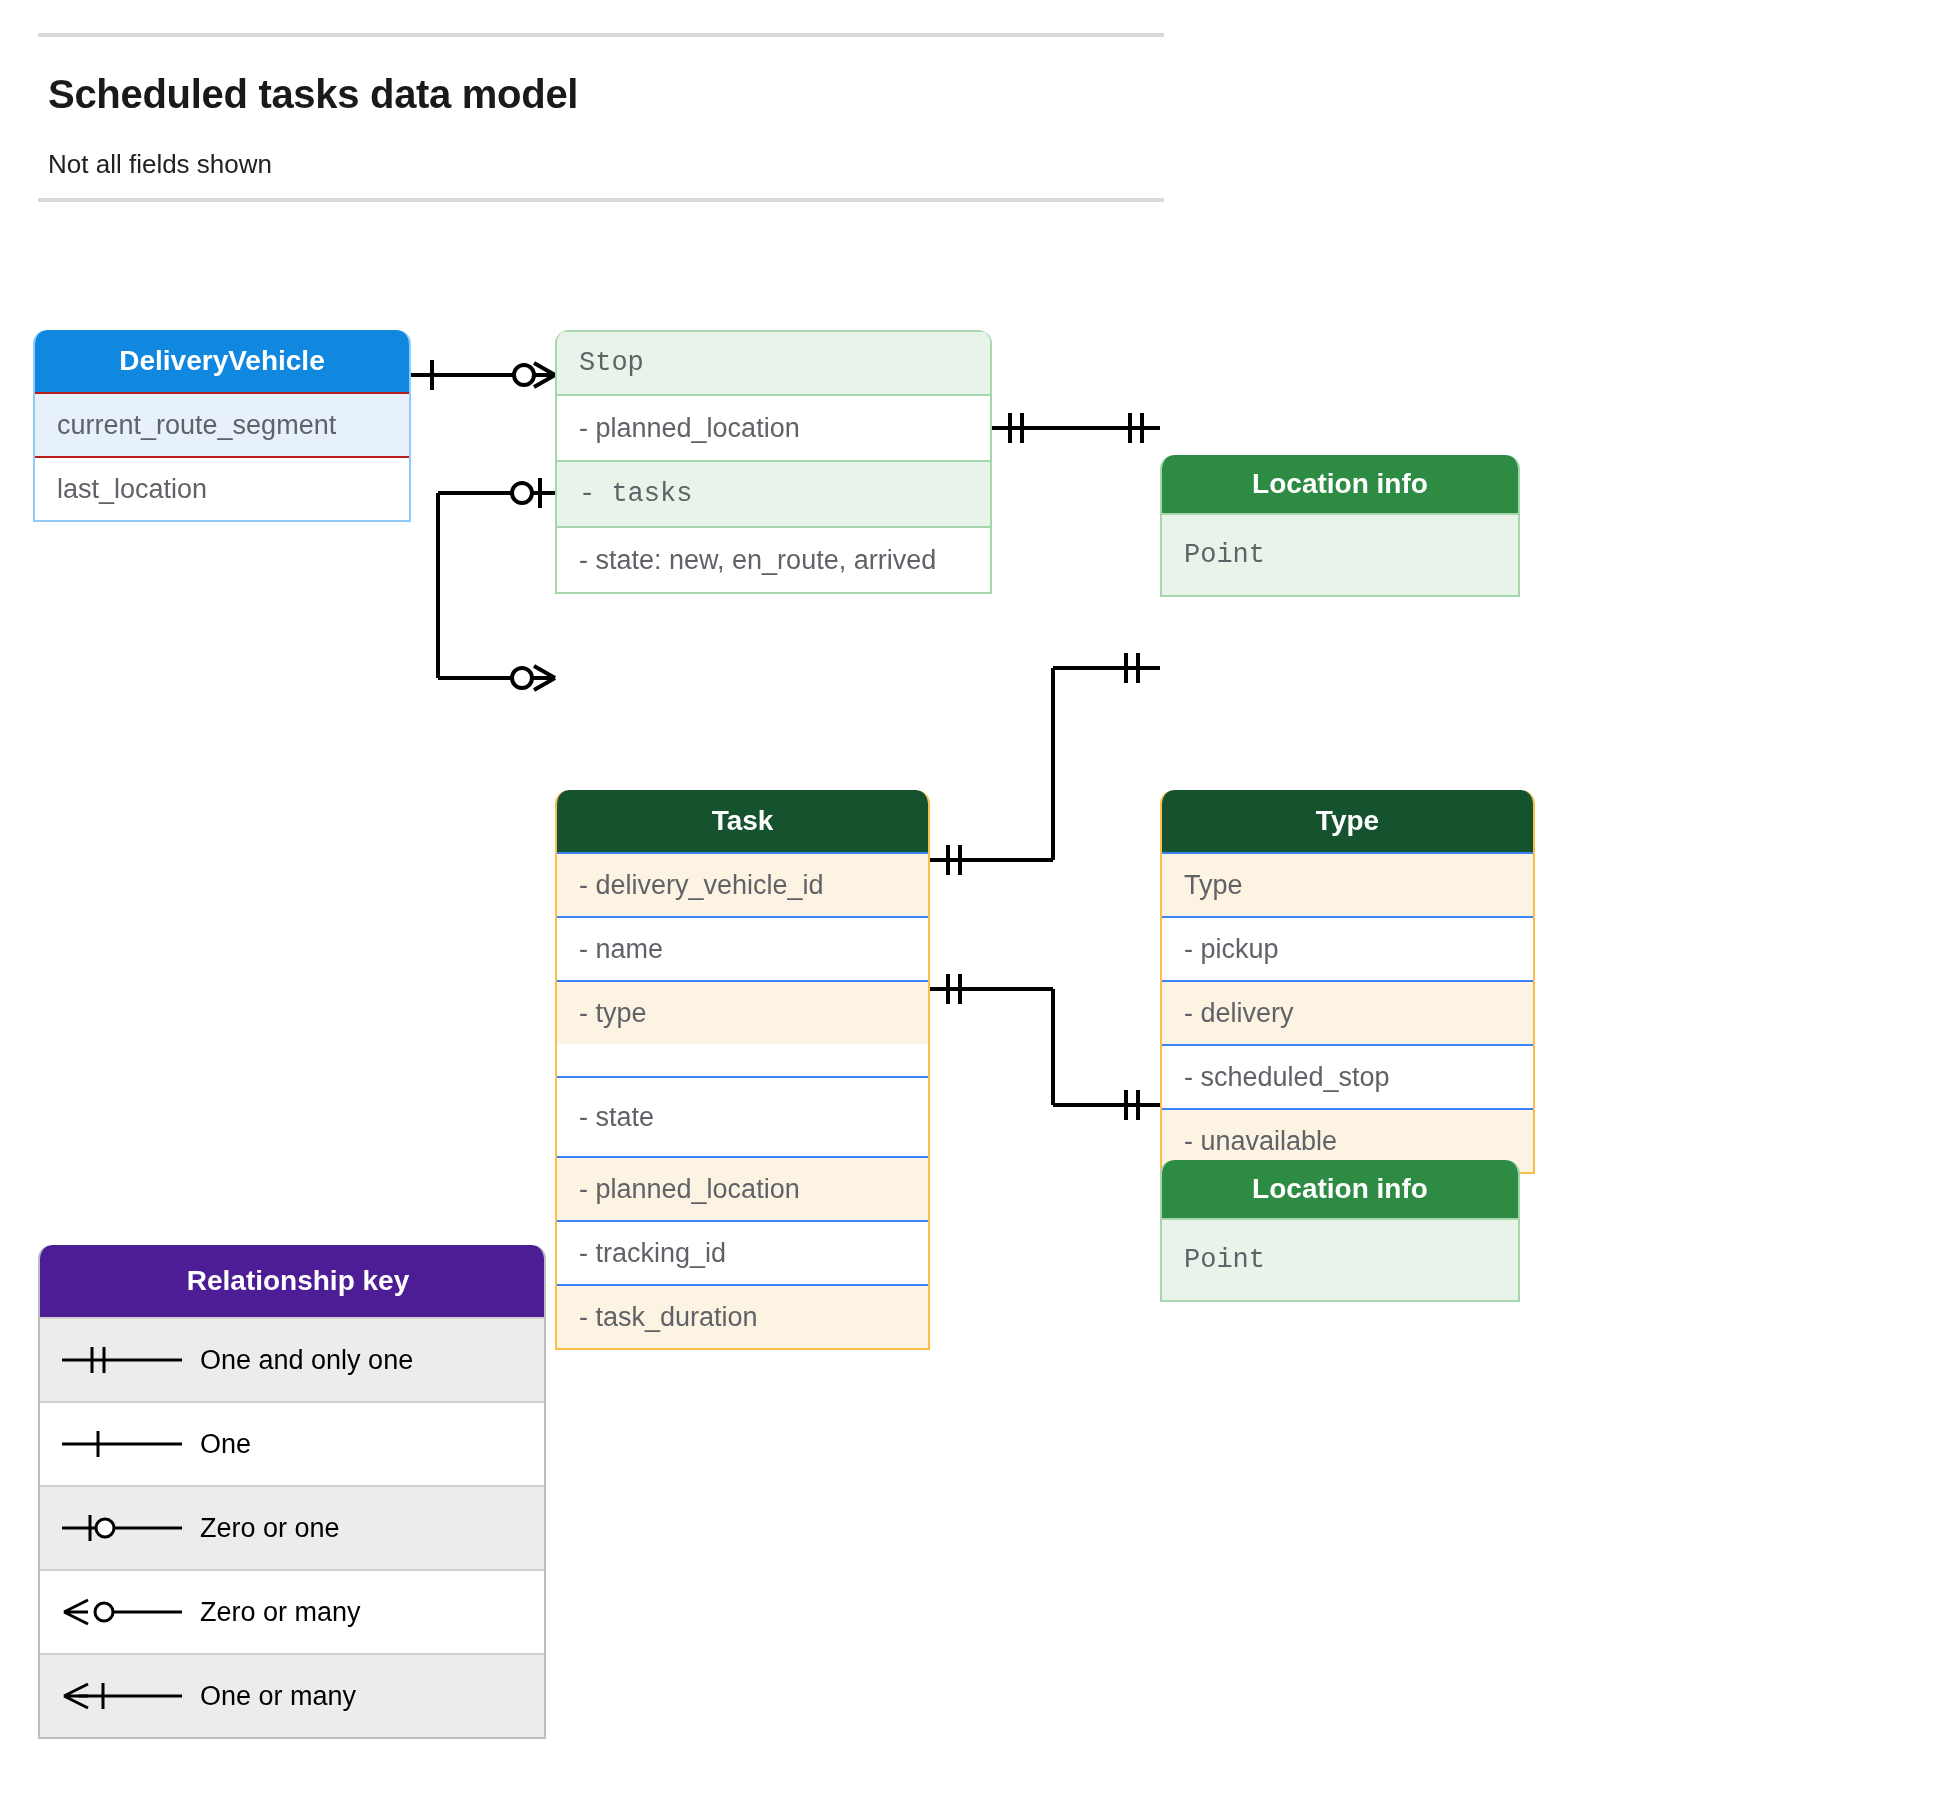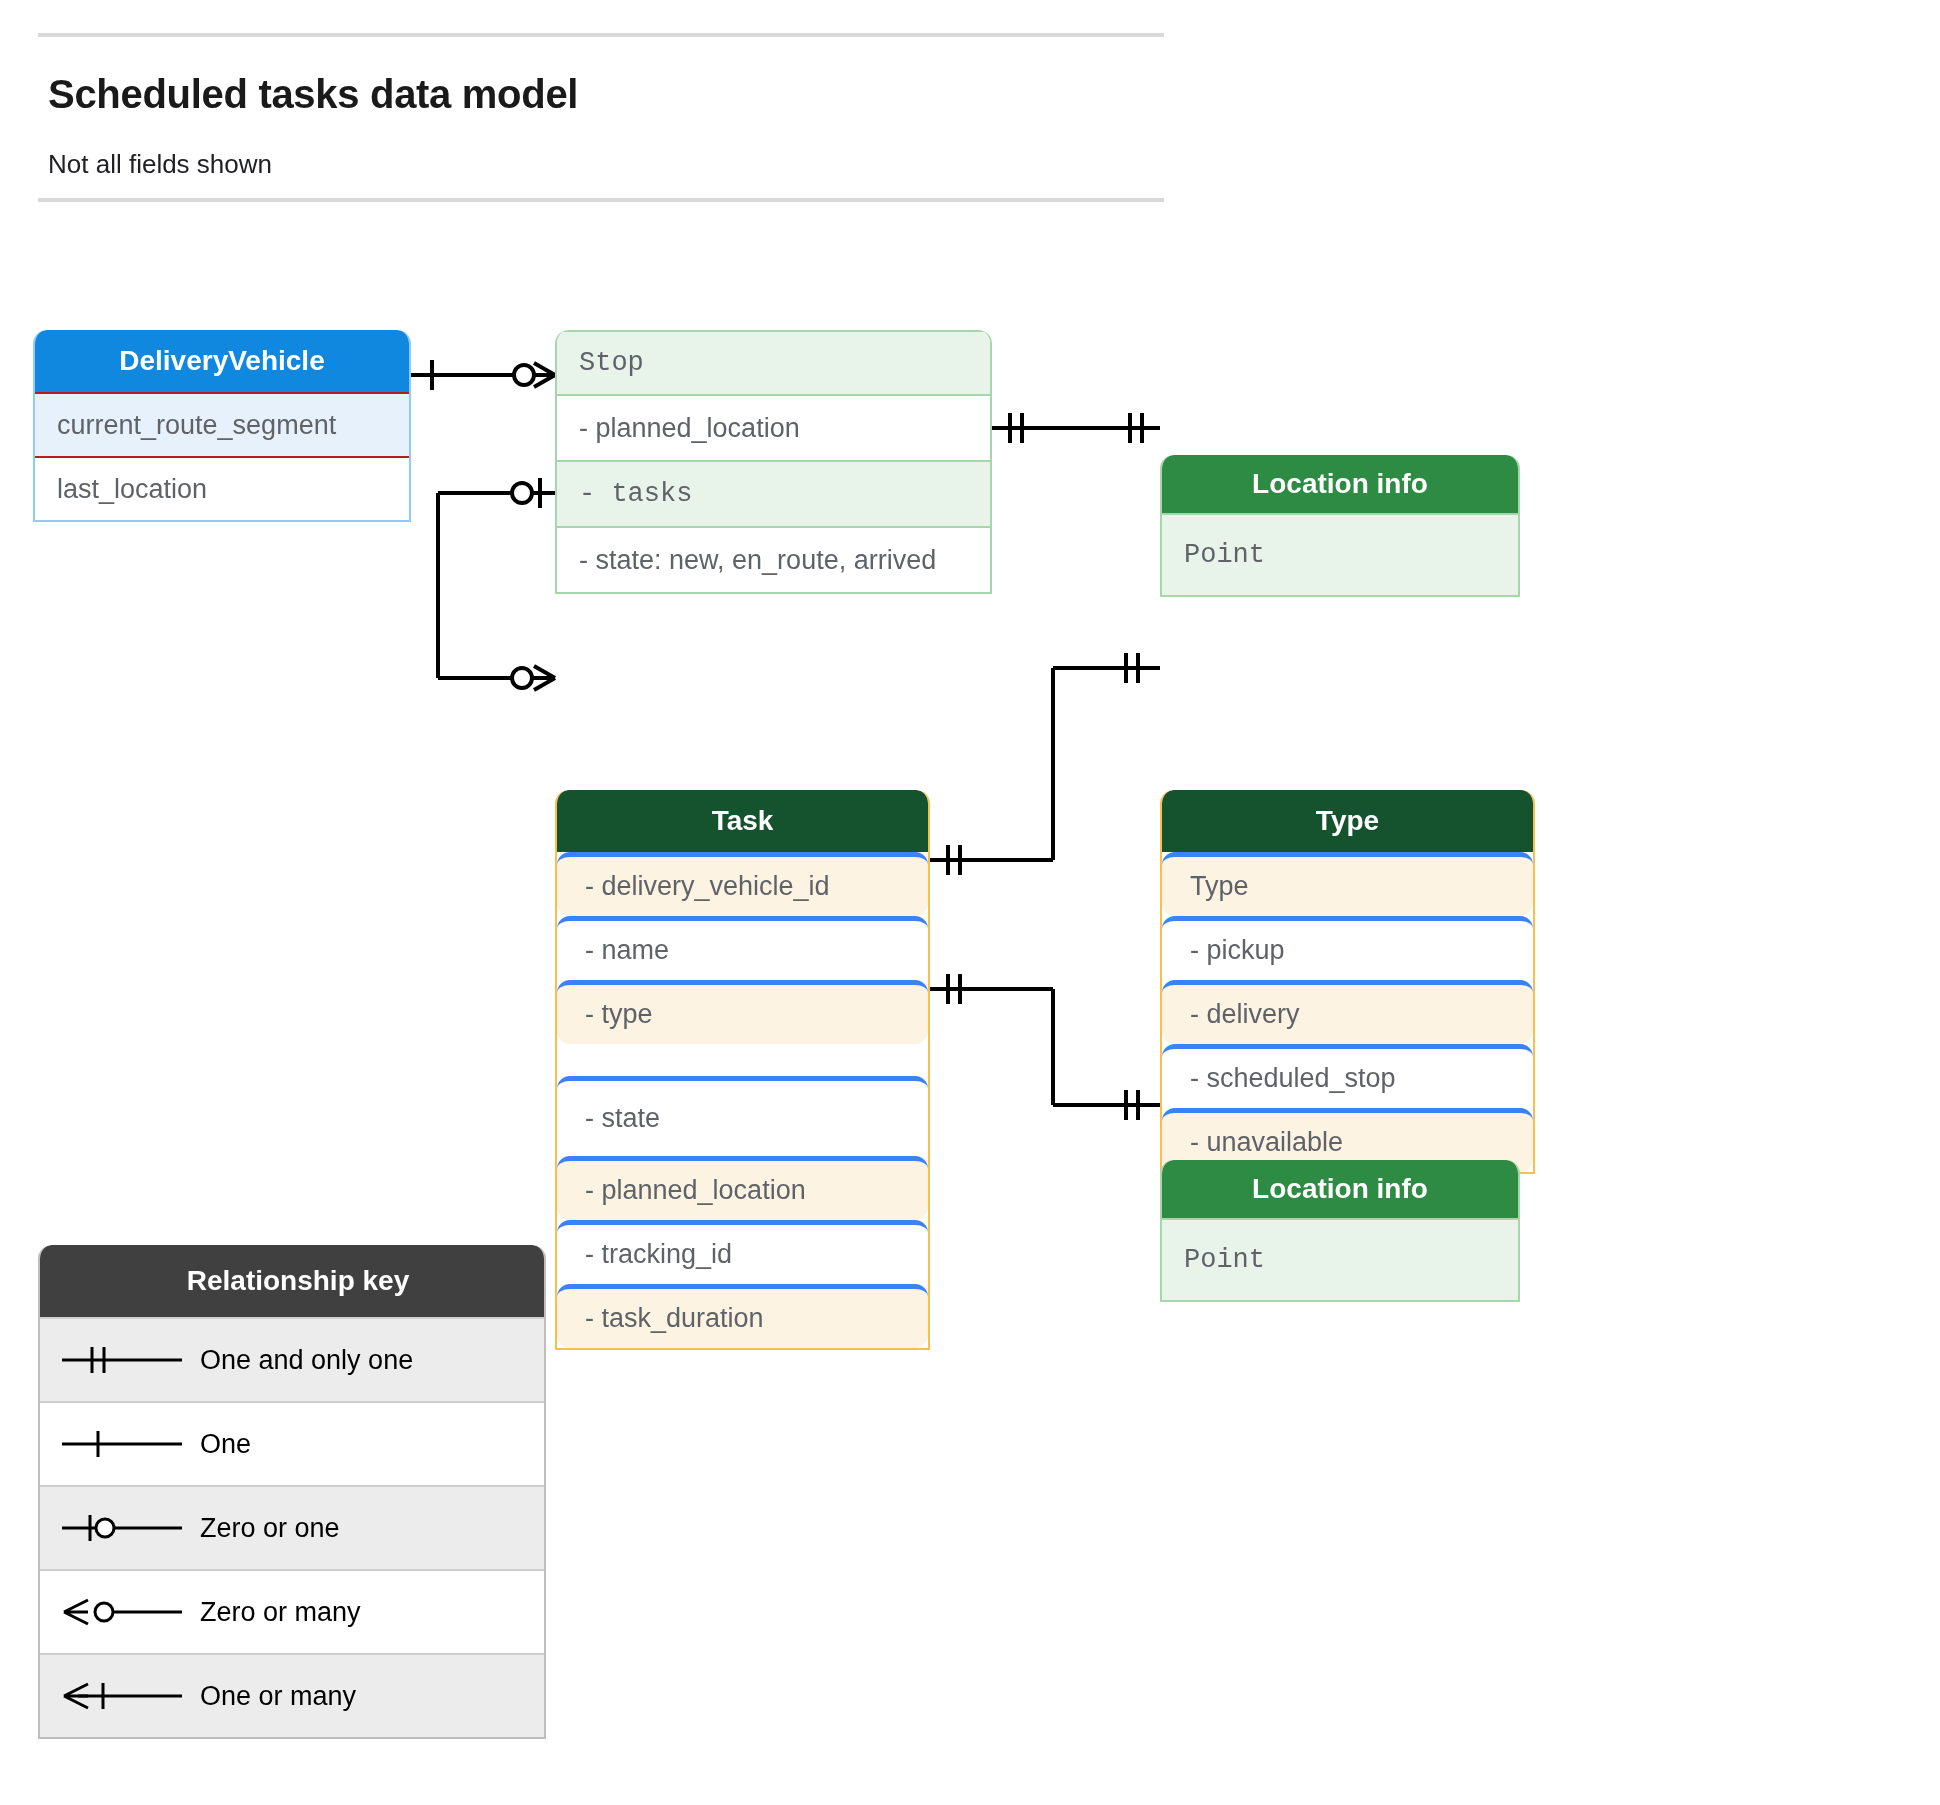--- a/index.html
+++ b/index.html
@@ -90,27 +90,27 @@
   
   .e-green { border: 2px solid #a5d6ac; border-top: none; }
   .e-green .entity-title { background: #2e8b43; border-radius: 12px 12px 0 0; }
   .e-green .row { border-top: 2px solid #a5d6ac; padding-left: 22px; }
   .e-green .row.alt { background: #e8f4ea; font-family: Liberation Mono, monospace; }
   .e-green .row.plain { background: #ffffff; }
 
   
   .e-orange { border: 2px solid #fbbe4b; border-top: none; }
   .e-orange .entity-title { background: #14532d; border-radius: 12px 12px 0 0; }
-  .e-orange .row { border-top: 5px solid #3b82f6; padding-left: 28px; border-radius: 13px; }
+  .e-orange .row { border-top: 2px solid #3b82f6; padding-left: 22px; }
   .e-orange .row.alt { background: #fdf3e2; }
   .e-orange .row.plain { background: #ffffff; }
 
   
   .e-grey { border: 2px solid #bdbdbd; border-top: none; }
-  .e-grey .entity-title { background: #404040; border-radius: 12px 12px 0 0; padding-left: 12px; }
+  .e-grey .entity-title { background: #4c1d95; border-radius: 12px 12px 0 0; padding-left: 12px; }
   .e-grey .row { border-top: 2px solid #cfcfcf; padding-left: 0; }
   .e-grey .row.alt { background: #ececec; }
   .e-grey .row.plain { background: #ffffff; }
 
   .key-sym {
     width: 160px;
     flex: 0 0 160px;
     display: flex;
     align-items: center;
     justify-content: flex-start;

